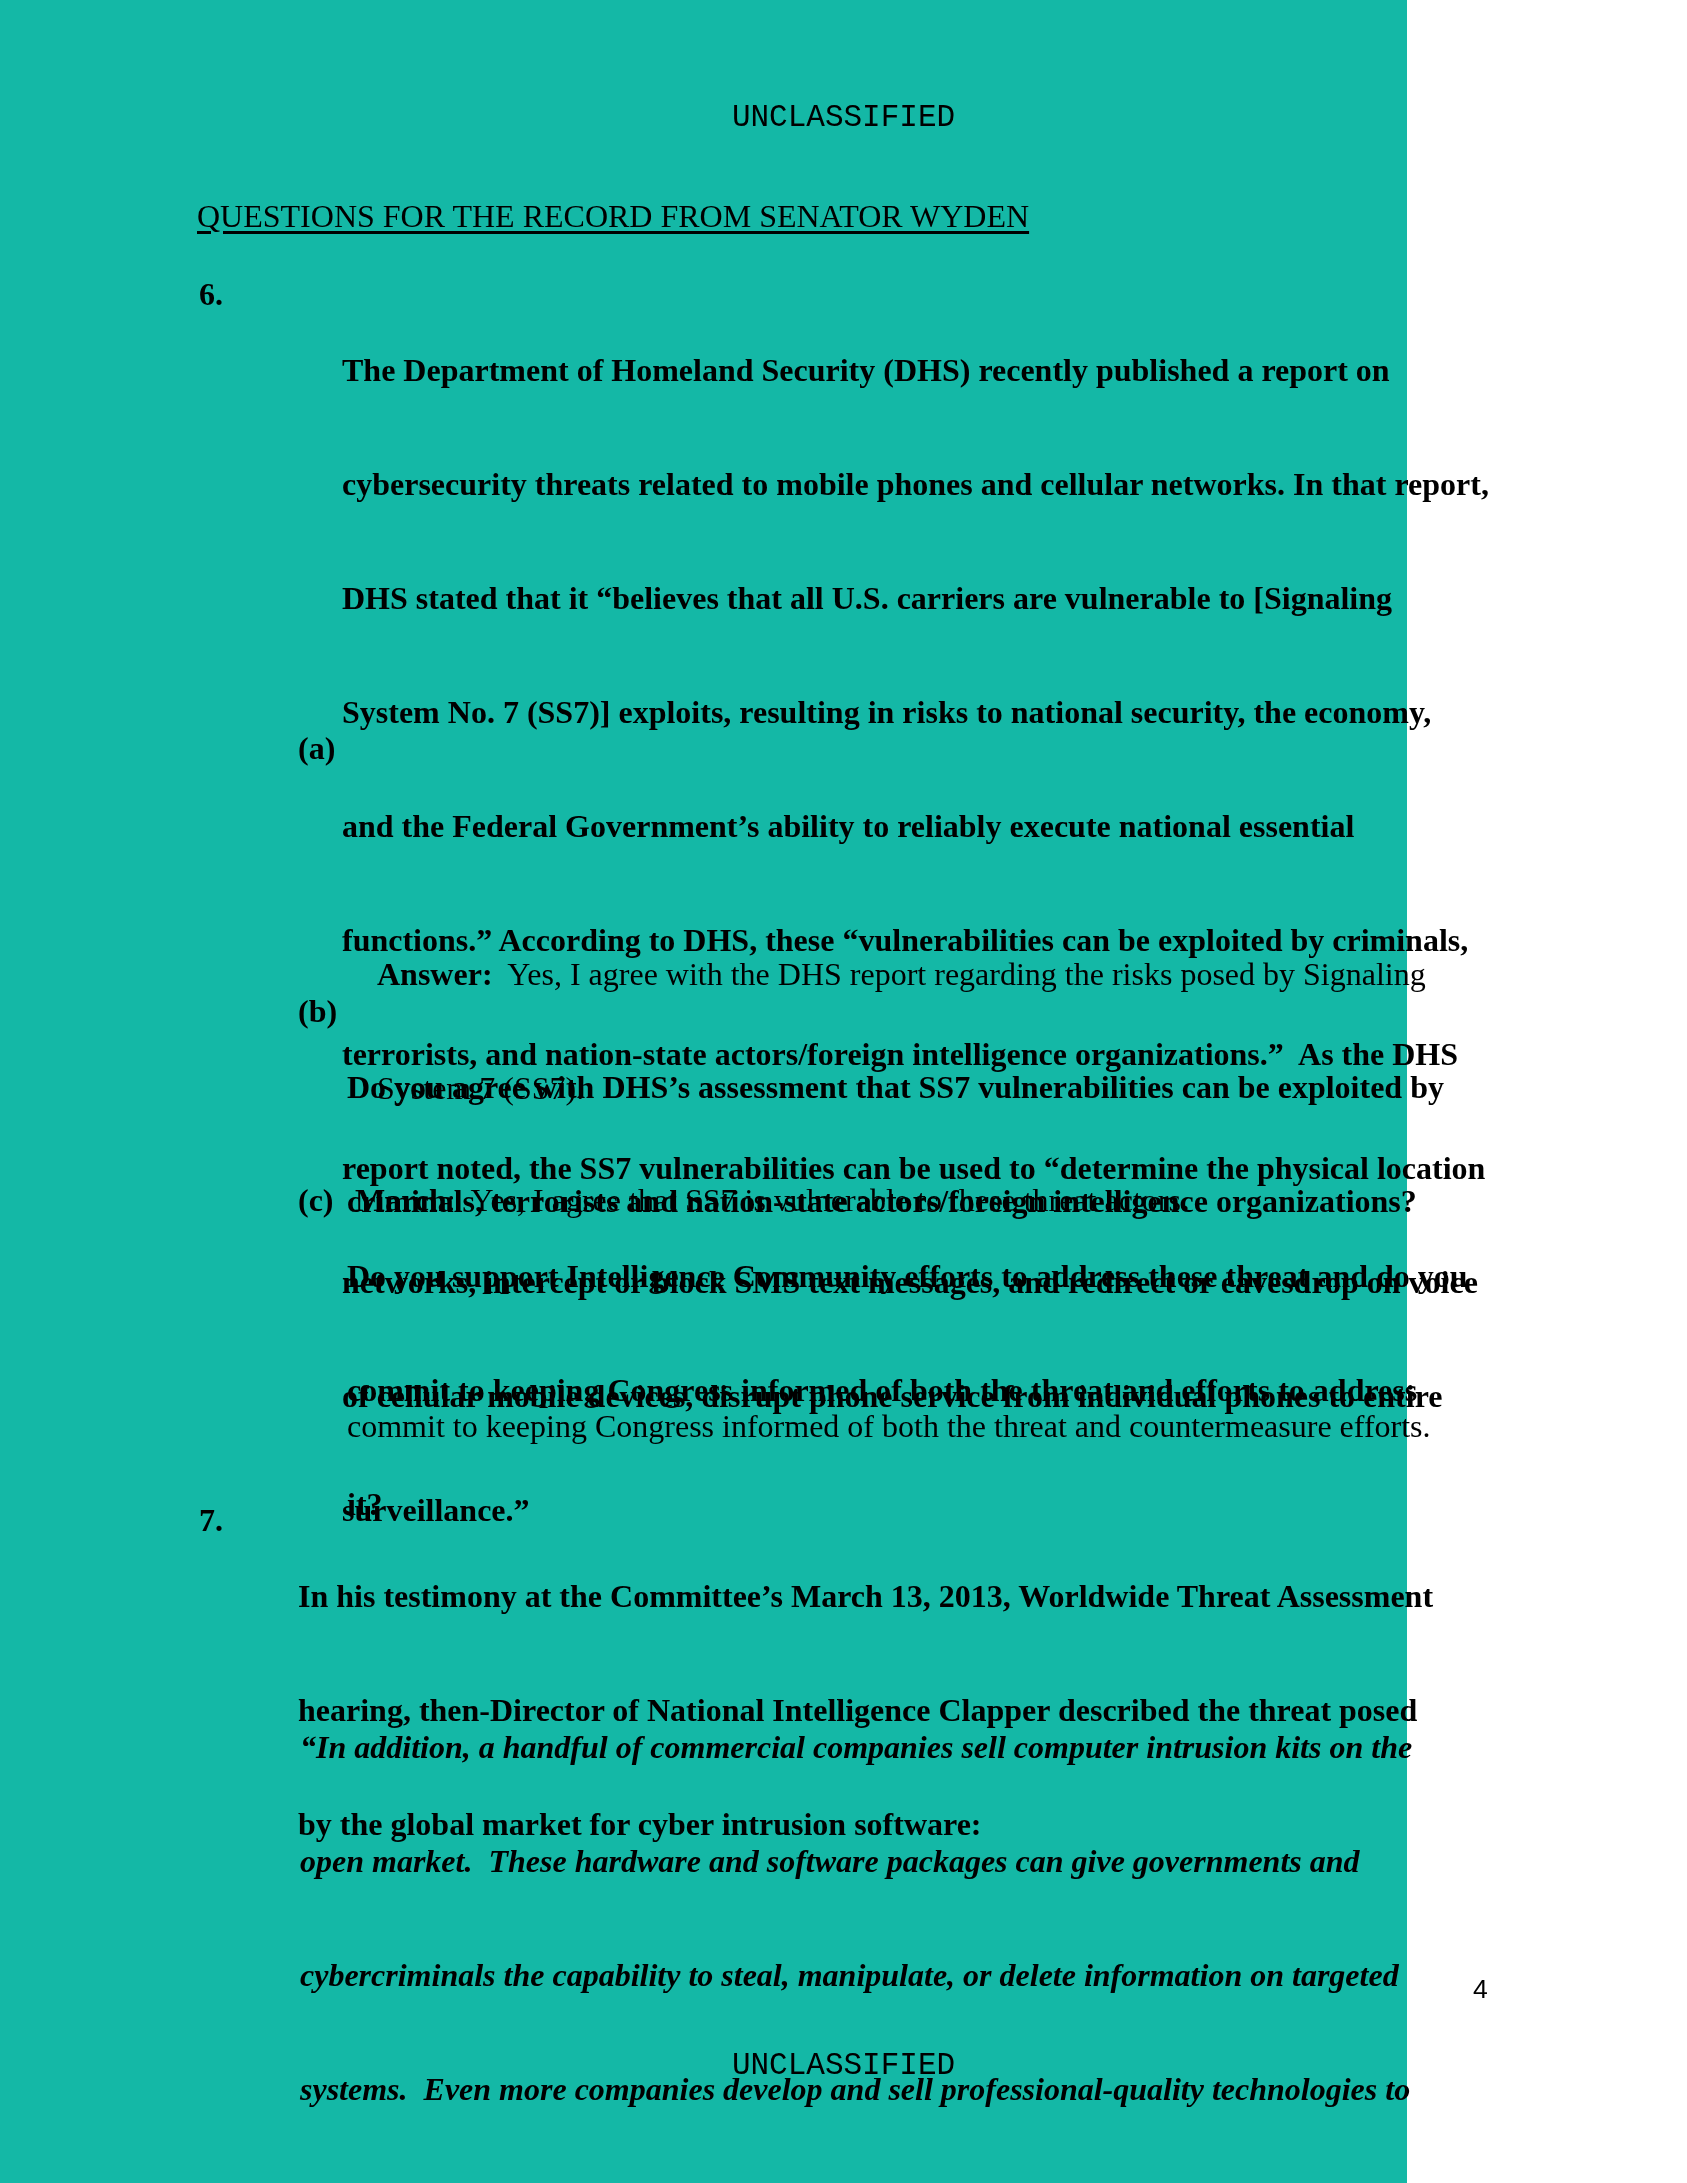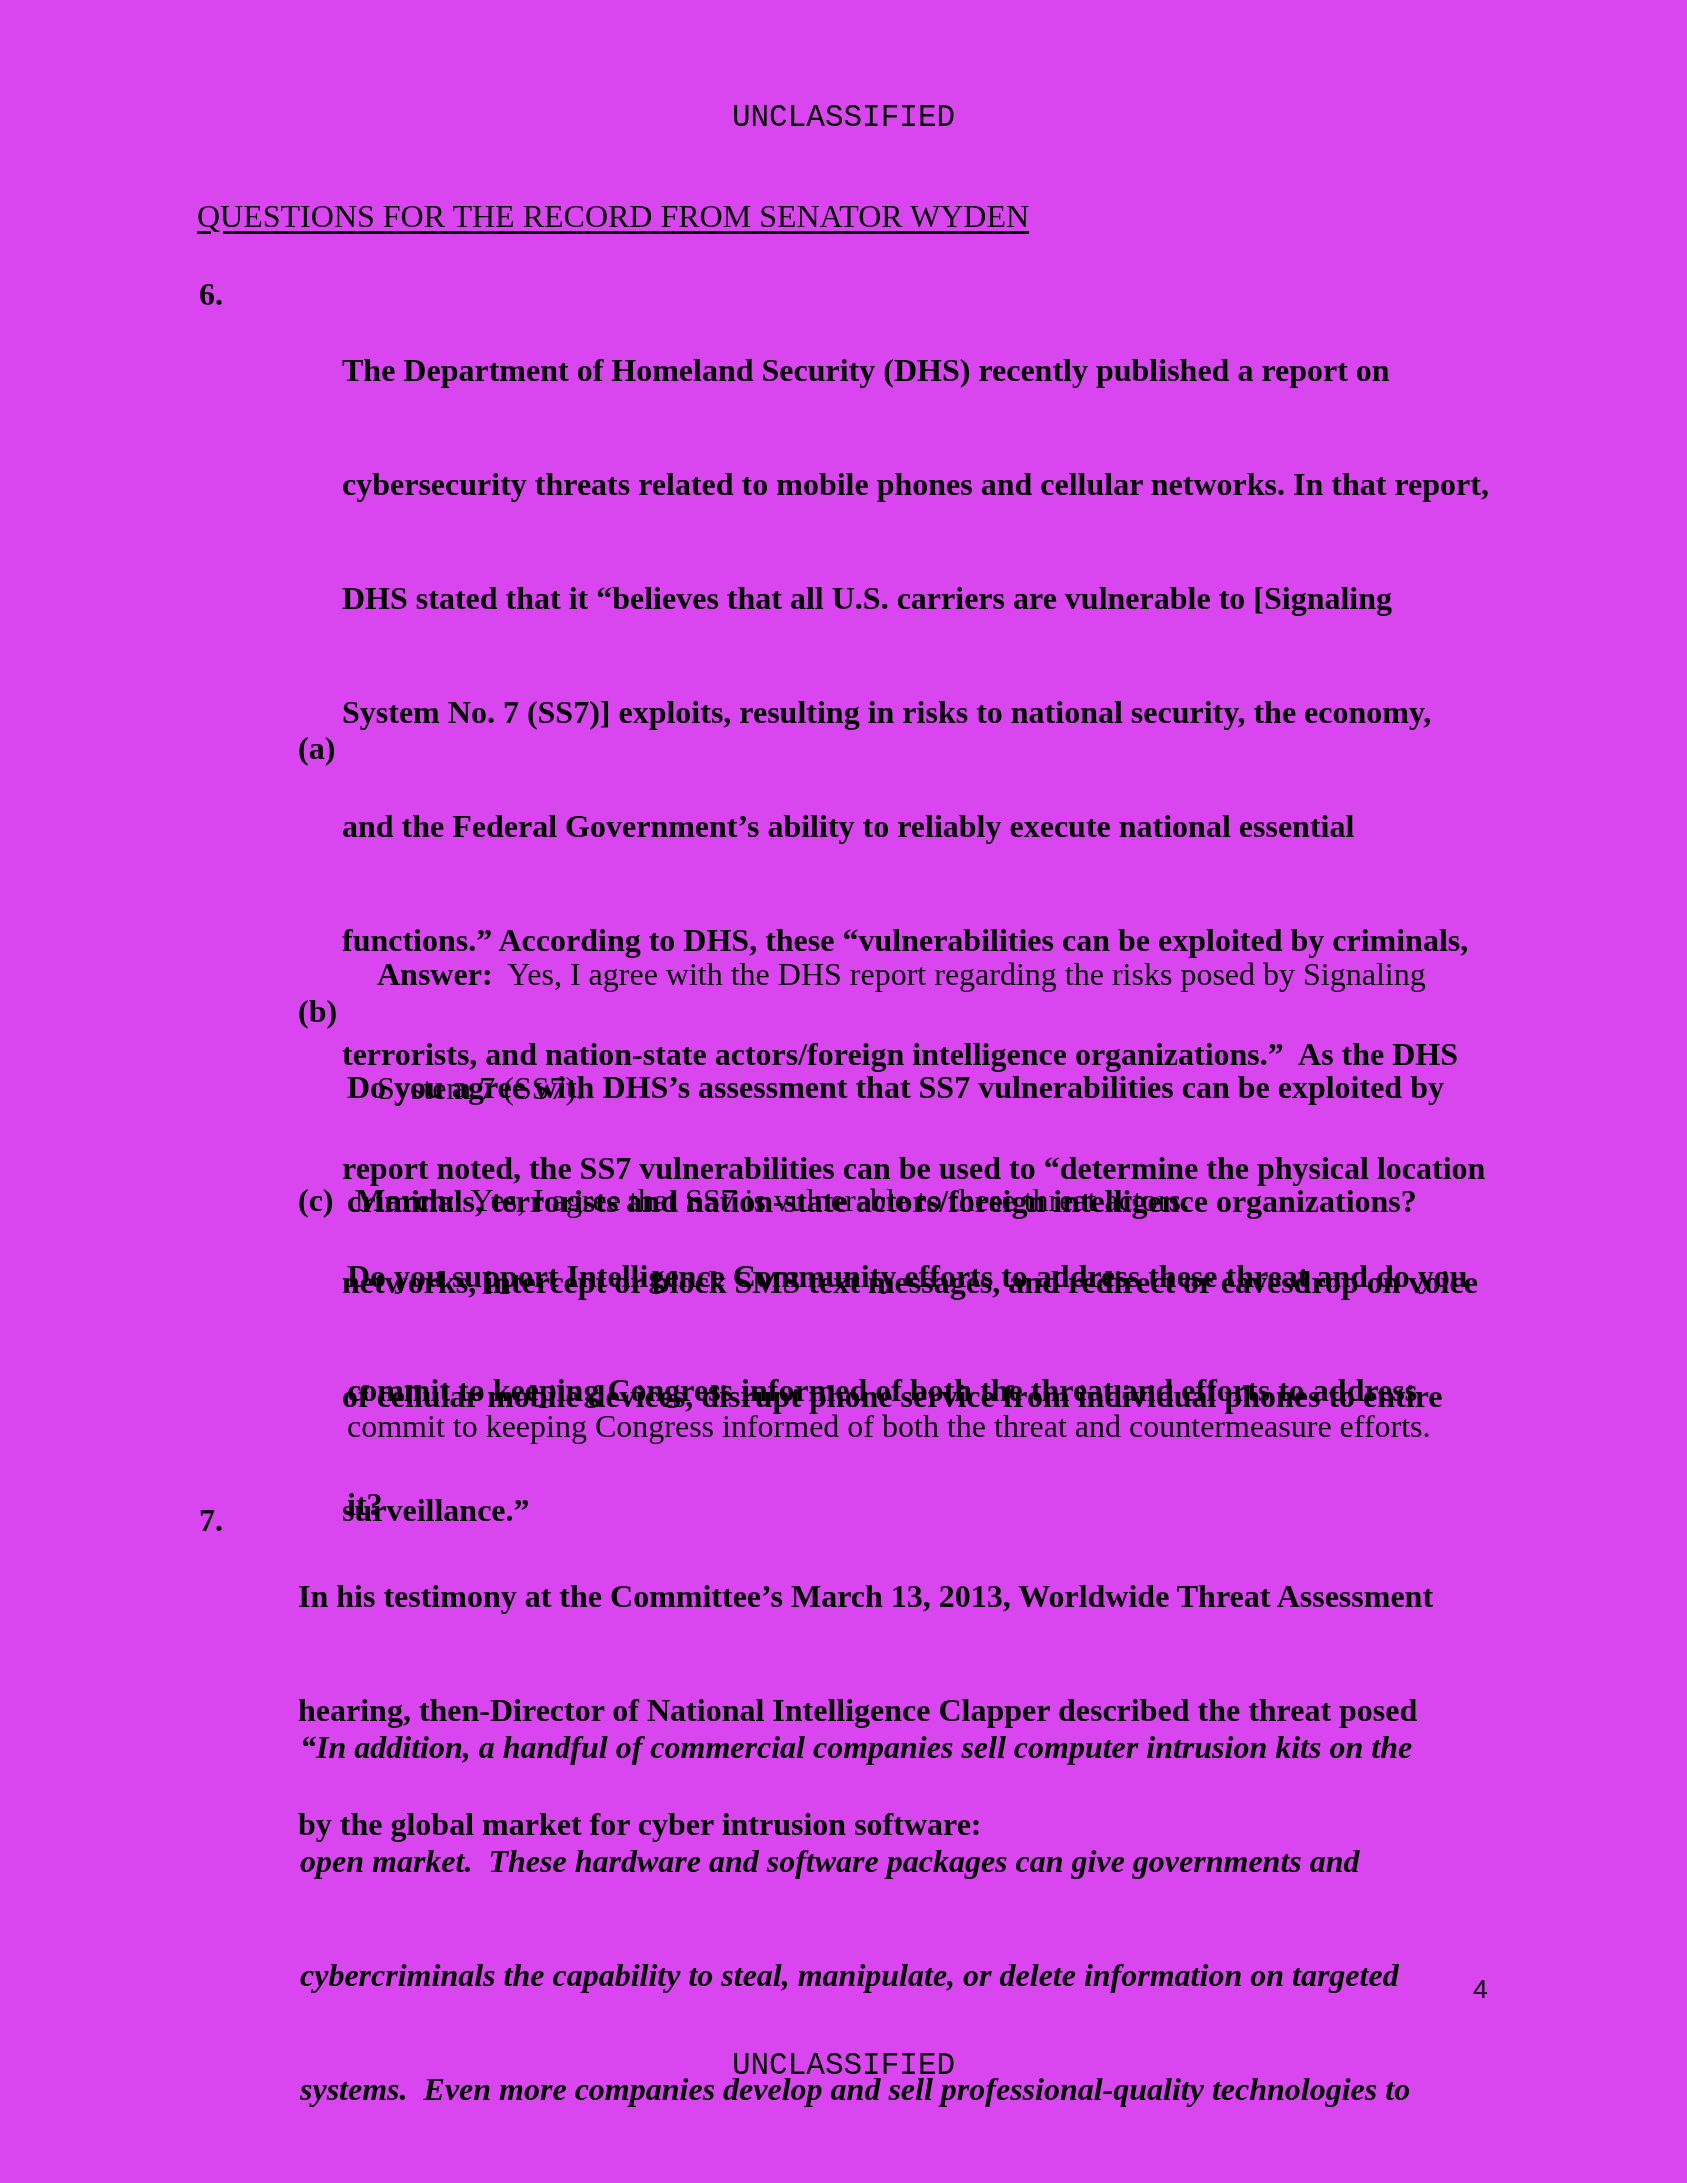--- a/index.html
+++ b/index.html
@@ -1,17 +1,17 @@
 <!DOCTYPE html>
 <html style="font-size:10.6px"><head>
 <meta charset="utf-8">
 <style>
   html, body { margin: 0; padding: 0; background: #ffffff; }
   body { width: 1687px; height: 2183px; position: relative; overflow: hidden; color: #000; }
-  .page { position: absolute; left: 0; top: 0; width: 1687px; height: 2183px; background: #d946ef; }
+  .page { position: absolute; left: 0; top: 0; width: 1407px; height: 2183px; background: #14b8a6; }
   .mono { font-family: "Liberation Mono", "DejaVu Sans Mono", monospace; }
   .serif { font-family: "Liberation Serif", "DejaVu Serif", serif; }
   .sans { font-family: "Liberation Sans", "DejaVu Sans", sans-serif; }
 
   .classification { position: absolute; left: 0; width: 1687px; text-align: center;
     font-size: 31px; line-height: 37px; letter-spacing: 0px; }
   .classification.top { top: 99px; }
   .classification.bottom { top: 2047px; }
 
   .heading { position: absolute; left: 197px; top: 197px; font-size: 32px; line-height: 38px;

